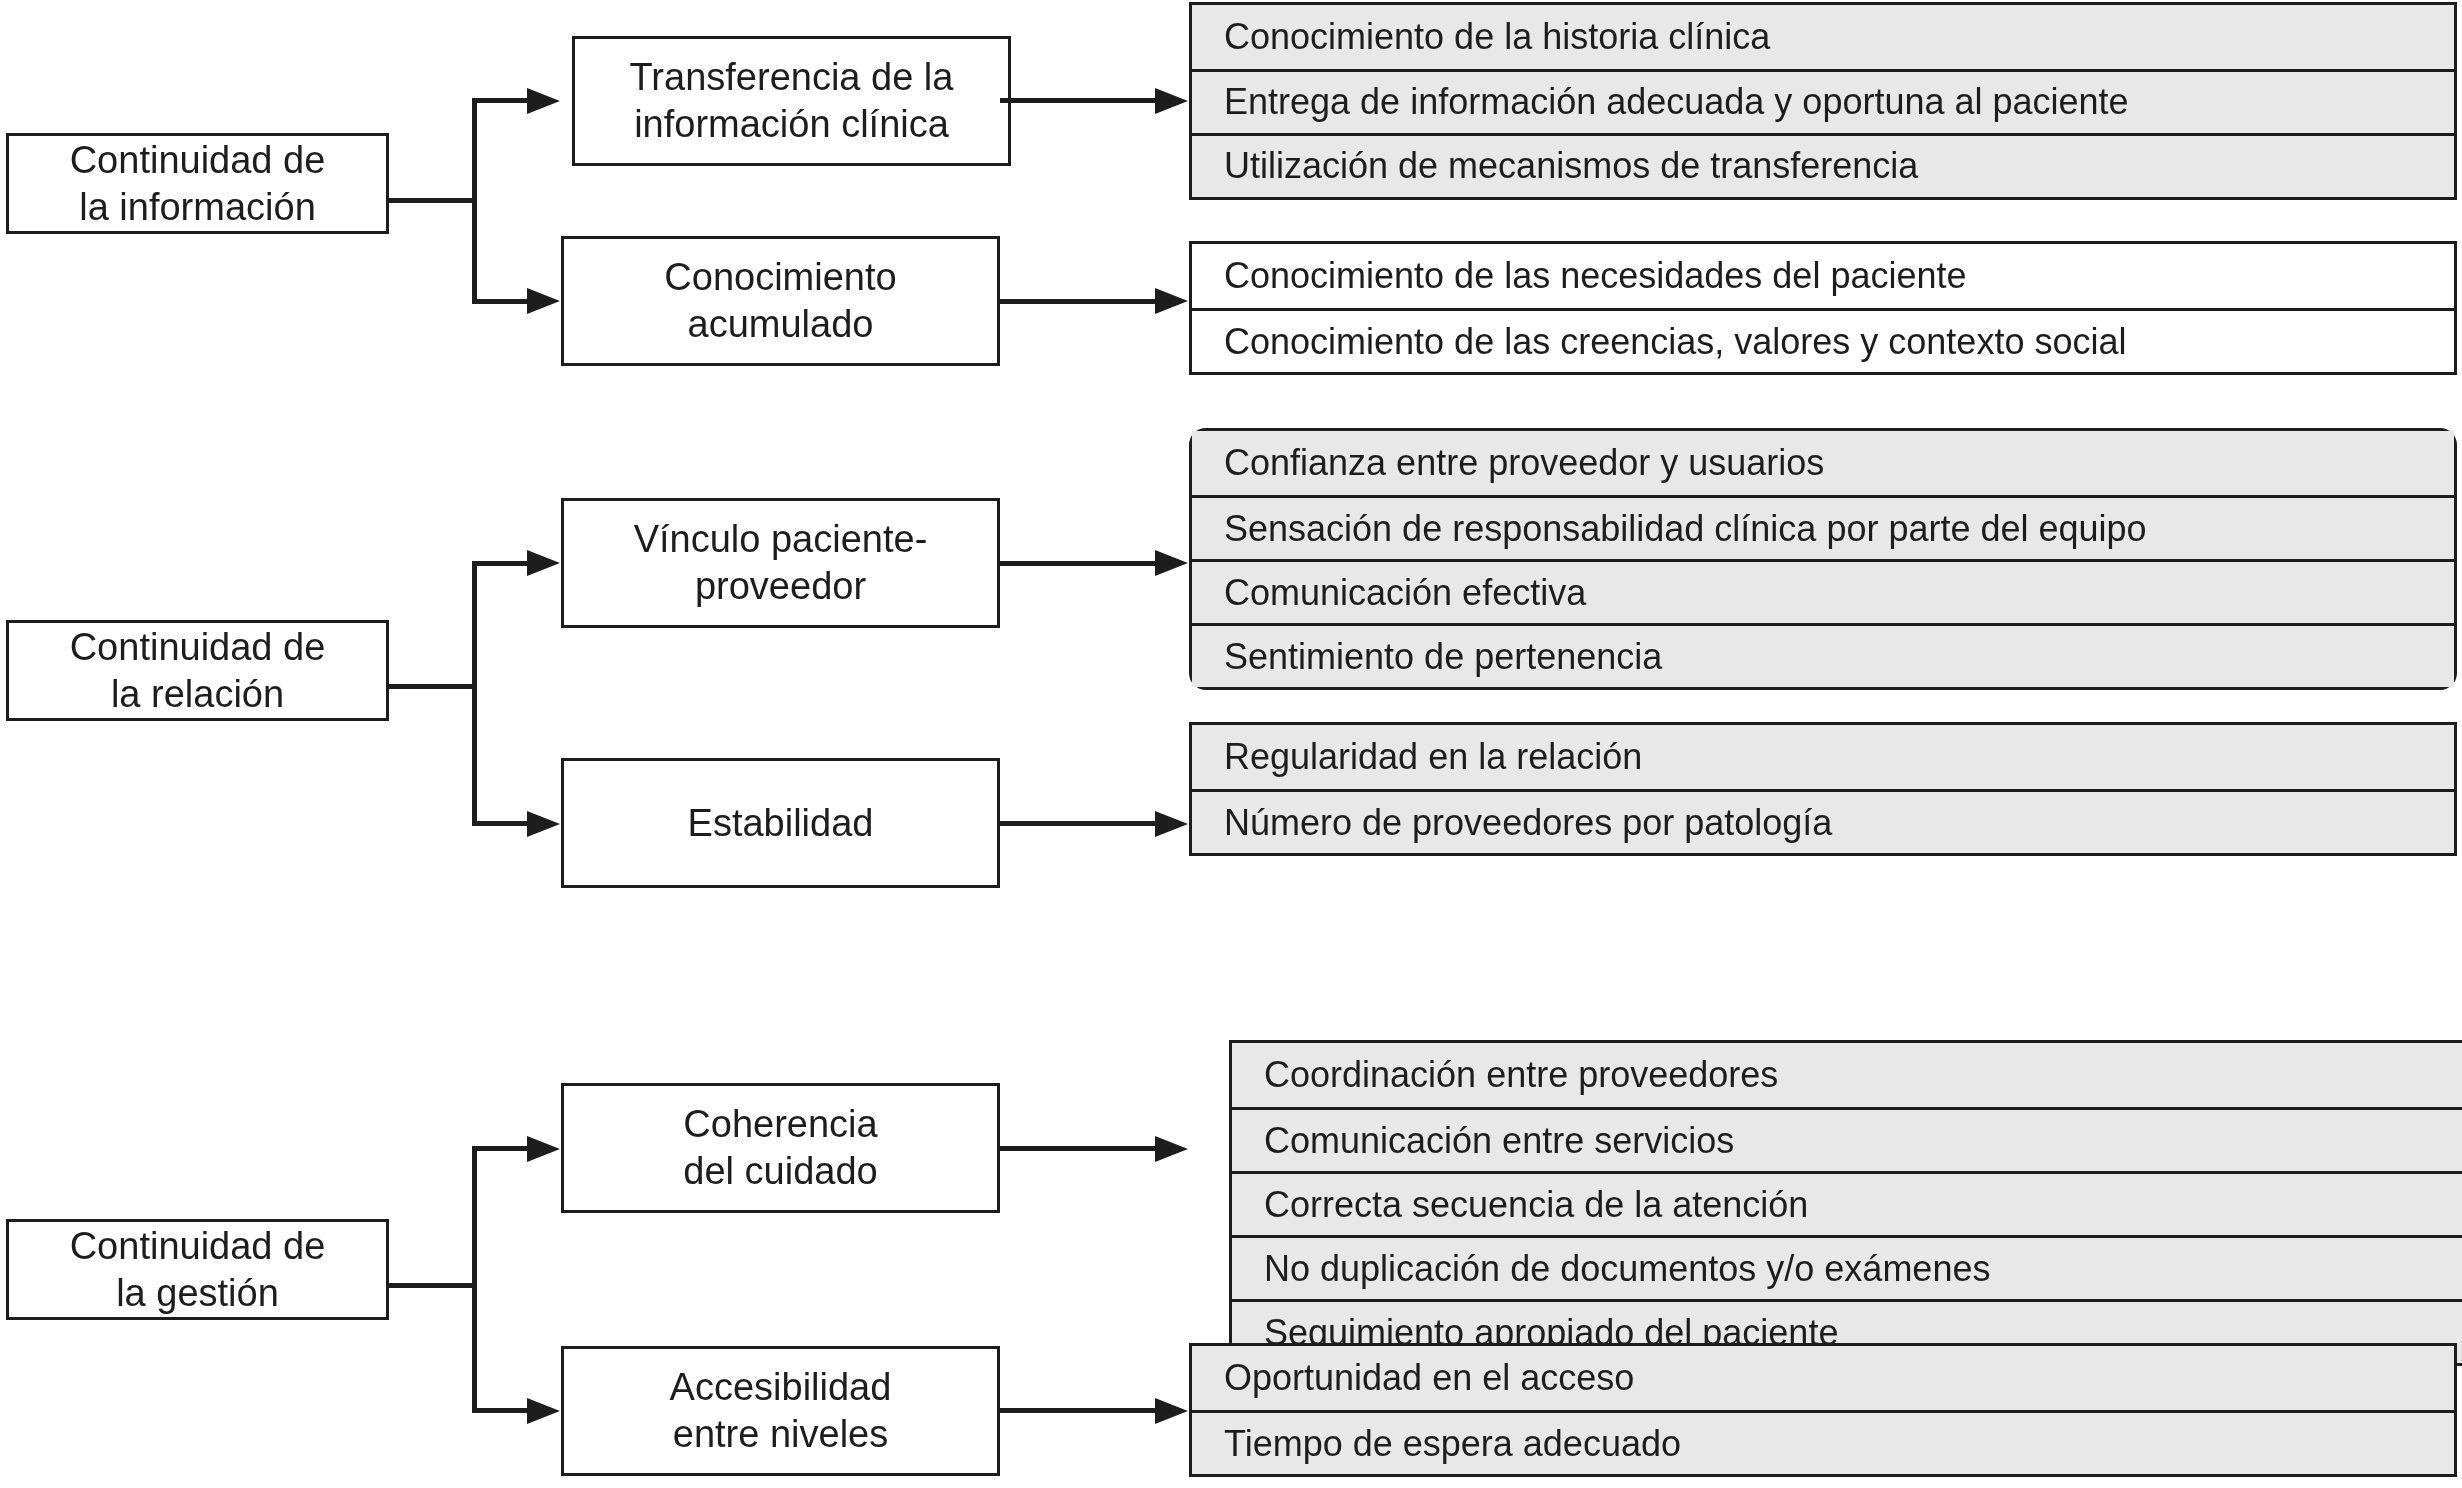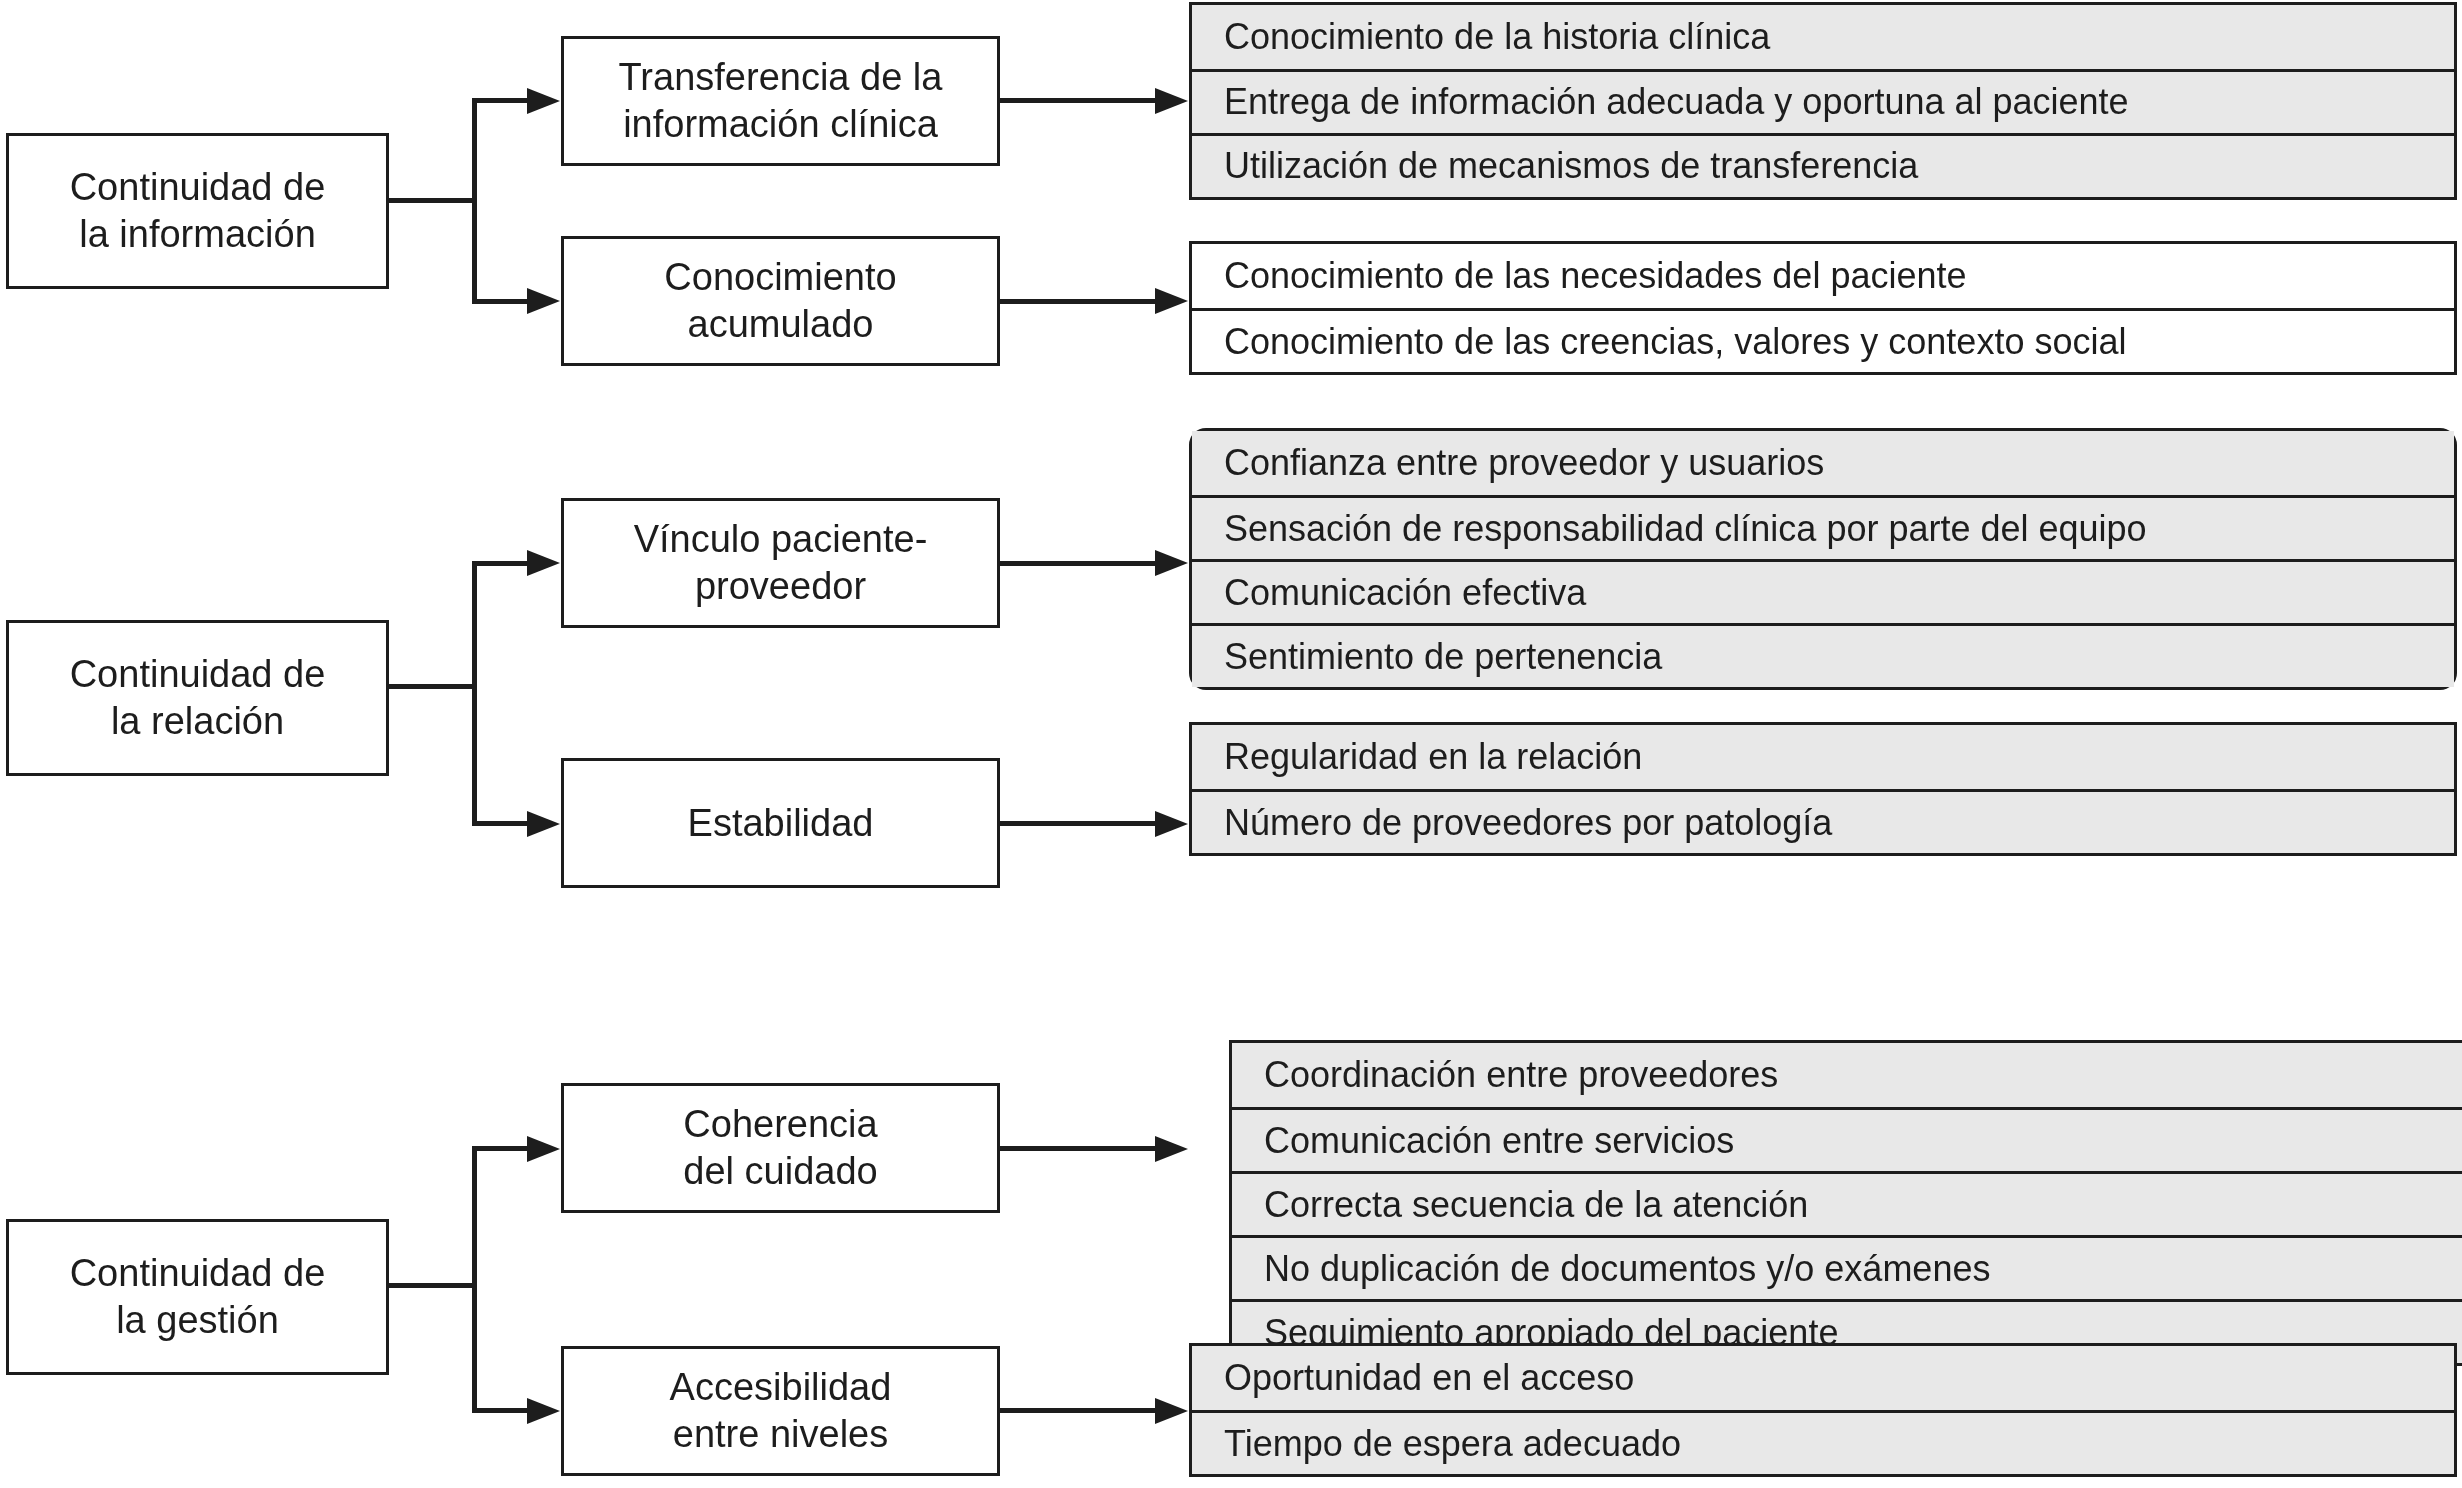--- a/index.html
+++ b/index.html
@@ -22,21 +22,21 @@
     align-items:center;
     justify-content:center;
     text-align:center;
   }
   .box span{
     display:block;
     font-size:38px;
     line-height:47px;
     white-space:nowrap;
   }
-  .lbox{left:6px;width:383px;height:156px;}
+  .lbox{left:6px;width:383px;height:101px;}
   .mbox{left:561px;width:439px;height:130px;}
   
   .hline,.vline{position:absolute;background:#1d1d1d;}
   .hline{height:4.5px;}
   .vline{width:4.5px;}
   .ahead{
     position:absolute;
     width:0;height:0;
     border-top:13px solid transparent;
     border-bottom:13px solid transparent;
@@ -73,21 +73,21 @@
 
   <div class="box lbox" style="top:133px;">
     <span>Continuidad de</span>
     <span>la información</span>
   </div>
   <div class="hline" style="left:389px;top:198px;width:87px;"></div>
   <div class="vline" style="left:472px;top:98px;height:205px;"></div>
 
   <div class="hline" style="left:472px;top:98px;width:57px;"></div>
   <div class="ahead" style="left:527px;top:88px;"></div>
-  <div class="box mbox" style="top:36px;">
+  <div class="box mbox" style="top:36px;margin-left:11px;">
     <span>Transferencia de la</span>
     <span>información clínica</span>
   </div>
   <div class="hline" style="left:1000px;top:98px;width:156px;"></div>
   <div class="ahead" style="left:1155px;top:88px;"></div>
   <div class="group" style="top:1.5px;">
     <div class="row">
         <span>Conocimiento de la historia clínica</span>
       </div>
     <div class="row">

